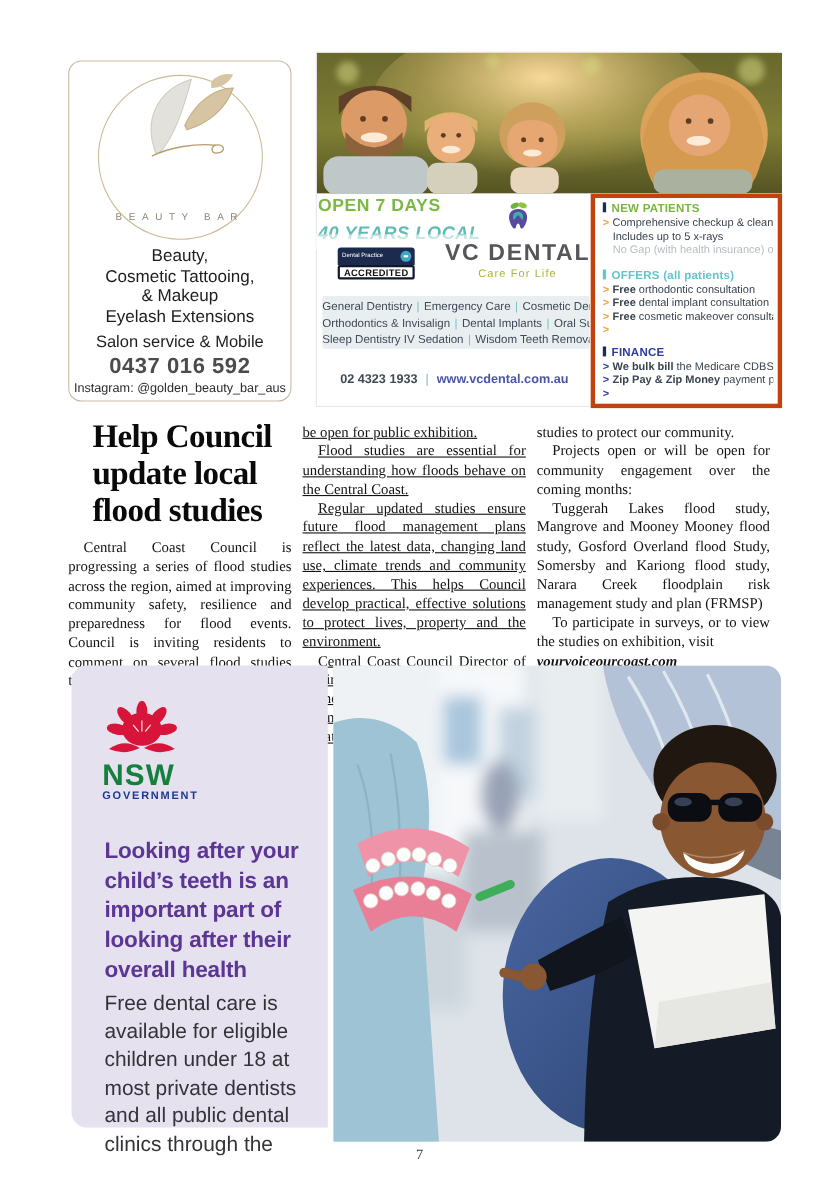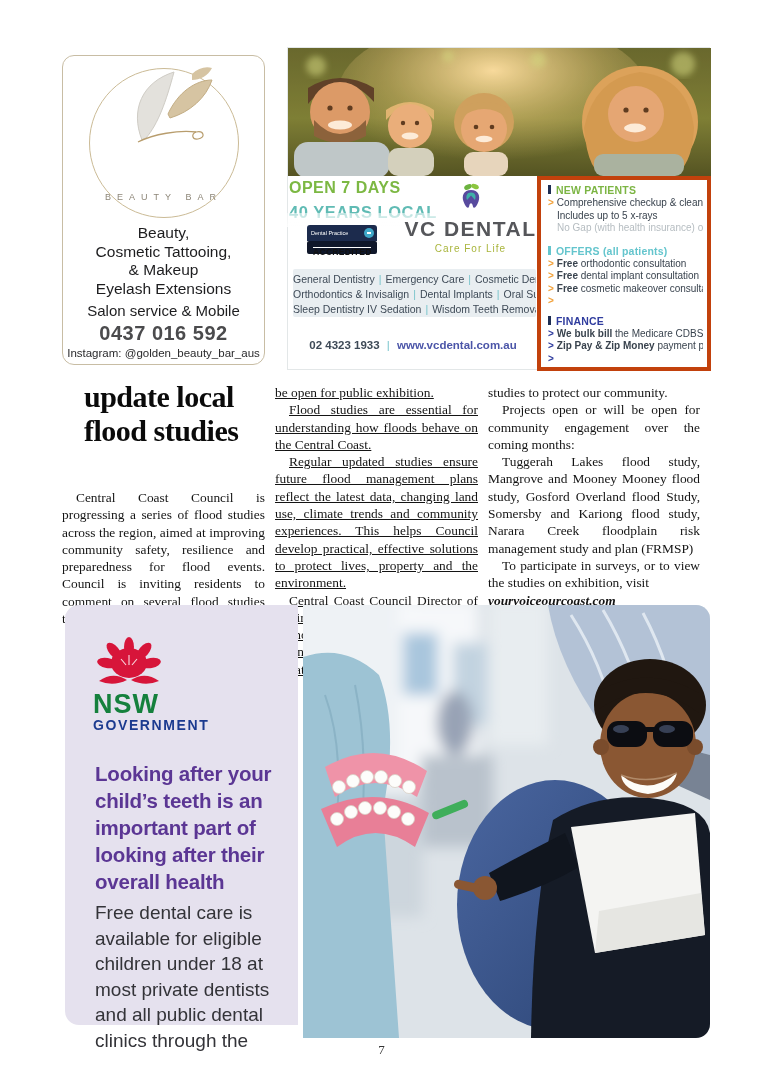--- a/index.html
+++ b/index.html
@@ -24,30 +24,30 @@
     font-weight:bold; color:#4b4b4d; letter-spacing:.5px; }
   .golden-insta { position:absolute; left:0; top:291px; width:100%; font-size:11.5px; color:#2a2a2c; }
 
   
   .vc-ad { position:absolute; left:287px; top:47px; width:423px; height:323px;
     background:#fff; border:1px solid #e3e7e8; }
   .vc-photo { position:absolute; left:0; top:0; width:423px; height:128px; display:block; }
   .vc-open1 { position:absolute; left:1px; top:131px; font-size:16px; font-weight:bold;
     color:#7cb843; letter-spacing:.5px; }
   .vc-open2 { position:absolute; left:1px; top:155px; font-size:16.5px; font-weight:bold;
-    color:#45b0a8; letter-spacing:.5px; opacity:.85; }
+    color:#45b0a8; letter-spacing:.5px; opacity:.85;font-style:italic; }
   .vc-open2::after { content:""; position:absolute; left:-2px; right:-4px; top:52%; bottom:-5px;
     background:linear-gradient(rgba(255,255,255,.55), rgba(255,255,255,.97)); }
   .vc-badge { position:absolute; left:19px; top:177px; width:70px; }
   .vc-badge-top { position:relative; height:16px; background:#1c2b4d; border-radius:3px 3px 0 0;
     color:#fff; font-size:5.5px; line-height:16px; padding-left:4px; text-align:left; }
   .qip-dot { position:absolute; right:3px; top:3px; width:10px; height:10px; border-radius:50%;
     background:#3fa8c9; }
   .qip-dot::after { content:""; position:absolute; left:3px; top:4px; width:4px; height:2px; background:#fff; }
-  .vc-badge-bottom { height:13px; background:#fff; border:6px solid #0f172a; border-radius:2px;
+  .vc-badge-bottom { height:13px; background:#fff; border:2px solid #0f172a; border-radius:2px;
     font-size:8.5px; font-weight:bold; color:#111; text-align:center; line-height:11px; letter-spacing:.3px; }
   .vc-logo { position:absolute; left:90px; top:135px; width:185px; text-align:center; }
   .vc-logo-brand { margin-top:2px; font-size:21px; font-weight:600; letter-spacing:1.5px; color:#55565a; }
   .vc-logo-tag { font-size:10px; letter-spacing:1px; color:#a9b53c; margin-top:2px; }
   .vc-services { position:absolute; left:5px; top:221px; width:243px; height:48px;
     background:#e9eef1; border-radius:2px; text-align:center; font-size:10.5px;
     line-height:15px; color:#3e4a57; padding-top:3px; white-space:nowrap; overflow:hidden; }
   .vc-sep { color:#76c3cb; padding:0 4px; }
   .vc-contact { position:absolute; left:0; top:291px; width:250px; text-align:center;
     font-size:11.5px; color:#3e4a57; }
@@ -83,21 +83,21 @@
     color:#141414; font-size:13.4px; }
   .credit { margin-top:3px; text-align:right; font-family:"Liberation Sans", sans-serif;
     font-style:italic; font-size:12.8px; line-height:16.5px; color:#111; }
 
   
   .nsw-ad { position:absolute; left:65px; top:605px; width:645px; height:433px; }
   .nsw-panel { position:absolute; left:0; top:0; width:233px; height:420px;
     background:#e5e1ee; border-radius:14px 0 0 14px; }
   .nsw-logo { position:absolute; left:28px; top:32px; }
   .nsw-logo-nsw { font-size:27px; font-weight:bold; color:#15803d; letter-spacing:1px; line-height:26px; }
-  .nsw-logo-gov { font-size:14px; font-weight:bold; color:#1b3a8f; letter-spacing:1.6px; }
+  .nsw-logo-gov { font-size:10px; font-weight:bold; color:#1b3a8f; letter-spacing:1.6px; }
   .nsw-heading { position:absolute; left:30px; top:155px; width:185px; font-size:20.5px;
     line-height:27px; font-weight:bold; color:#5b3694; letter-spacing:-.2px; }
   .nsw-body { position:absolute; left:30px; top:295px; width:195px; font-size:19px;
     line-height:25.5px; color:#333338; }
   .nsw-photo { position:absolute; left:238px; top:0; width:407px; height:433px;
     border-radius:0 14px 14px 0; display:block; }
 
   .page-number { position:absolute; left:0; top:1042px; width:100%; text-align:center;
     font-family:"Liberation Serif", serif; font-size:13px; color:#333; }
 </style>
@@ -241,20 +241,21 @@
       <div class="vc-item"><span class="arr">&gt;</span></div>
       <div class="gap8"></div>
       <div class="vc-h h-fin"><span class="bar"></span><span>FINANCE</span></div>
       <div class="vc-item"><span class="arr blue">&gt;</span><b>We bulk bill</b><span> the Medicare CDBS</span></div>
       <div class="vc-item"><span class="arr blue">&gt;</span><b>Zip Pay &amp; Zip Money</b><span> payment p</span></div>
       <div class="vc-item"><span class="arr blue">&gt;</span></div>
     </div>
   </div>
 
   <div class="headline">
+    <div>Help Council</div>
     <div>update local</div>
     <div>flood studies</div>
   </div>
 
   <div class="col col1">
     <p class="ind">Central Coast Council is progressing a series of flood studies across the region, aimed at improving community safety, resilience and preparedness for flood events. Council is inviting residents to comment on several flood studies that are currently open or will</p>
   </div>
 
   <div class="col col2">
     <p>be open for public exhibition.</p>

